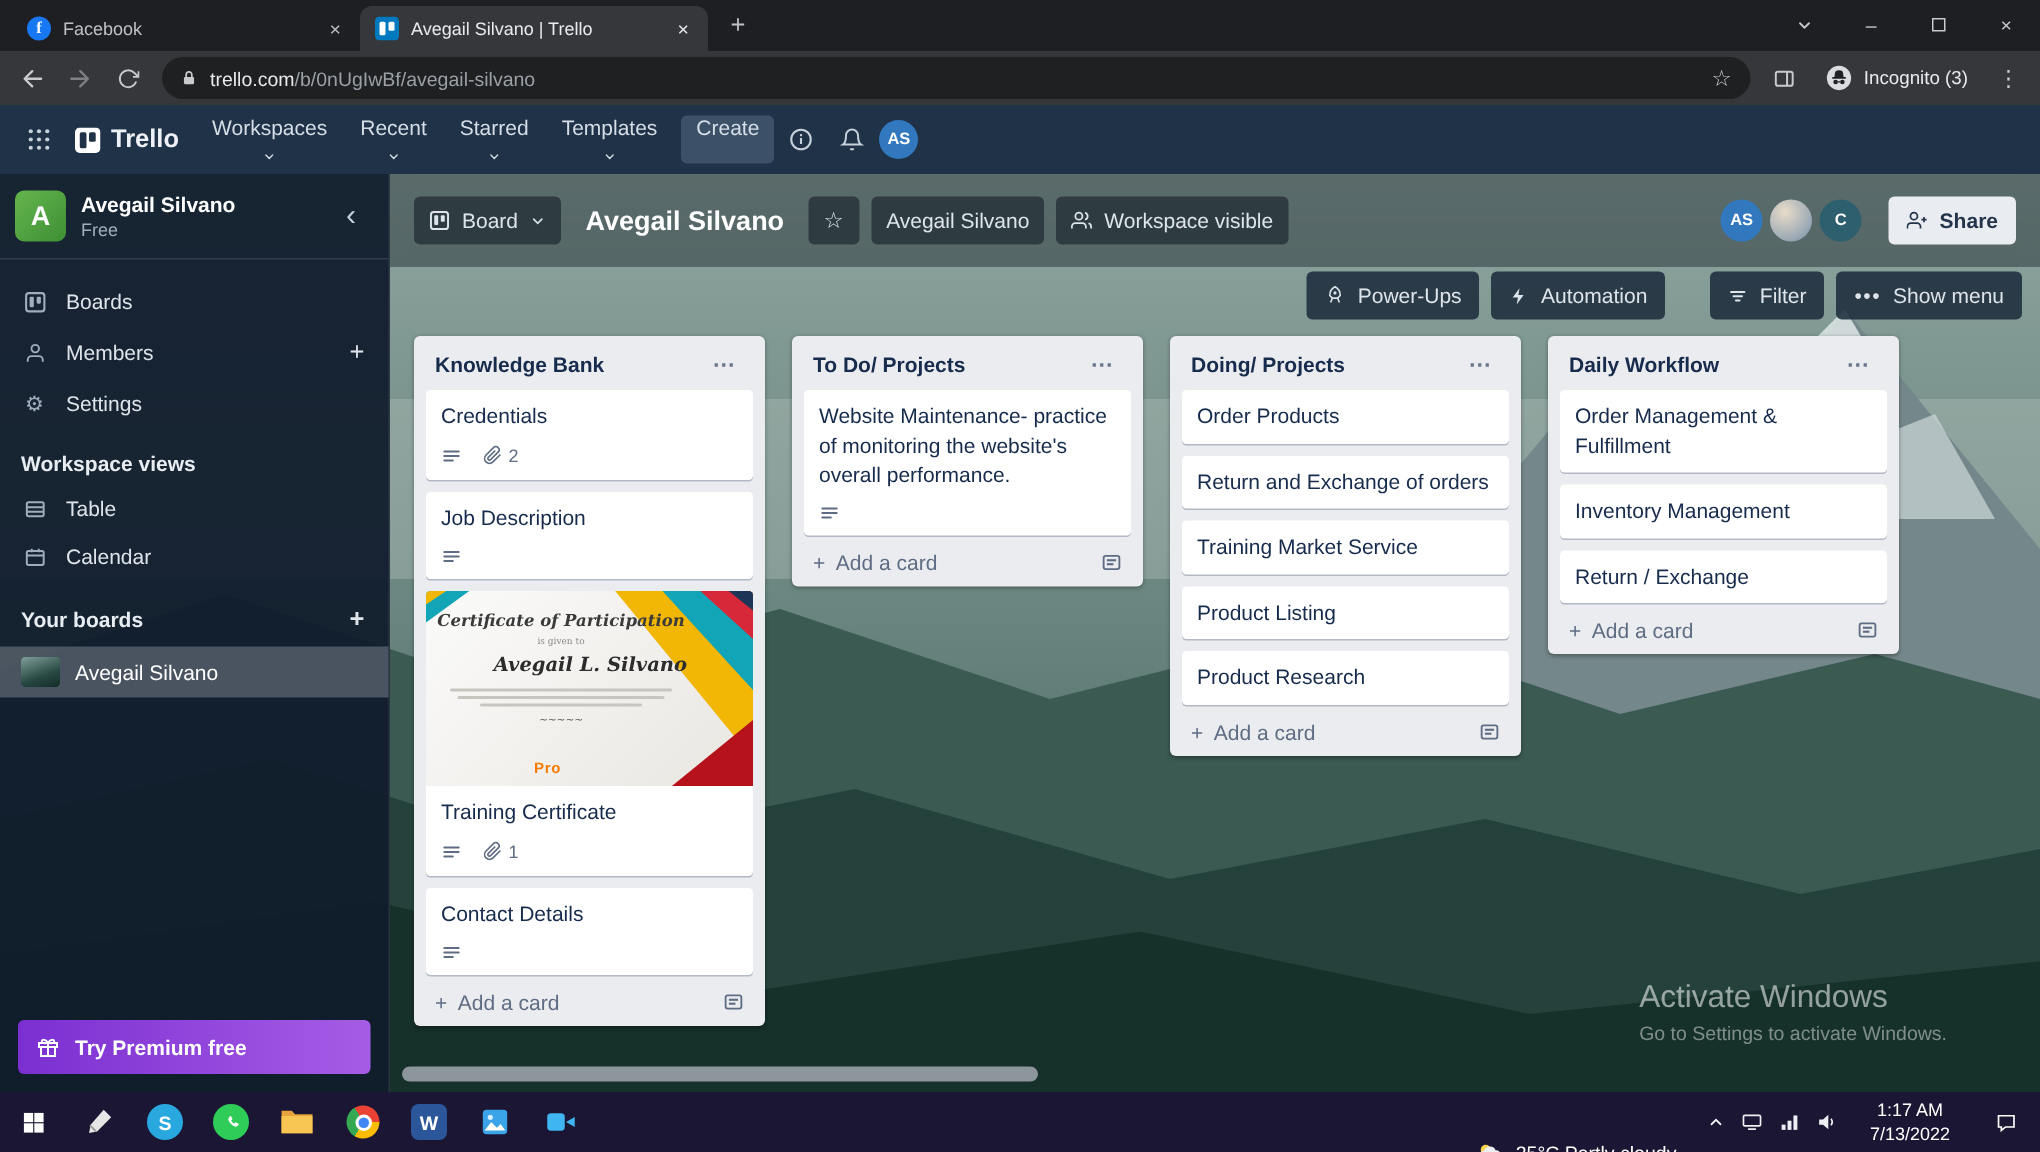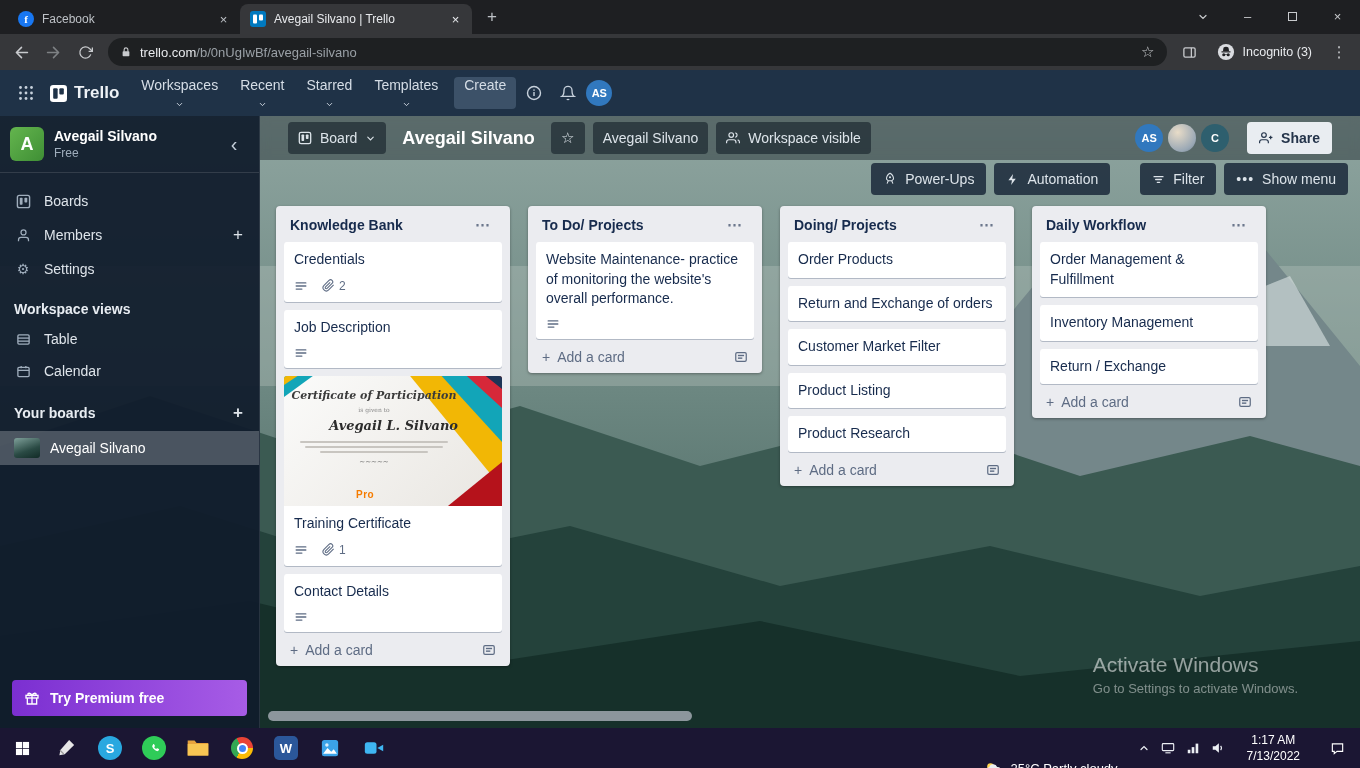--- a/index.html
+++ b/index.html
@@ -59,21 +59,21 @@
 .sitem{display:flex;align-items:center;gap:12px;padding:8px 14px;font-size:14px;color:#dee4ea;}
 .sicon{width:18px;display:flex;justify-content:center;color:#9fadbc;flex:none;}
 .plus{font-size:17px;color:#dee4ea;padding:0 2px;}
 .slabel{display:flex;align-items:center;padding:16px 14px 6px;font-weight:700;font-size:14px;color:#e8edf2;}
 .board-row{display:flex;align-items:center;gap:10px;padding:7px 14px;background:rgba(255,255,255,0.24);font-size:14px;color:#fff;margin-top:2px;}
 .bthumb{width:26px;height:20px;border-radius:3px;background:linear-gradient(160deg,#7fa09a,#2a4a44 60%,#122b27);flex:none;}
 .premium{margin:12px;margin-top:auto;height:36px;border-radius:4px;background:linear-gradient(90deg,#7b2fd1,#a75ce6);display:flex;align-items:center;gap:10px;padding:0 12px;color:#fff;font-size:14px;font-weight:700;}
 
 
 .boardcol{position:relative;z-index:1;flex:1;display:flex;flex-direction:column;min-width:0;}
-.bh1{height:44px;background:rgba(4,12,22,0.38);backdrop-filter:blur(5px);display:flex;align-items:center;gap:8px;padding:0 28px;flex:none;}
+.bh1{height:62px;background:rgba(4,12,22,0.38);backdrop-filter:blur(5px);display:flex;align-items:center;gap:8px;padding:0 16px;flex:none;}
 .chip{height:32px;display:flex;align-items:center;gap:8px;padding:0 10px;border-radius:4px;background:rgba(12,22,32,0.55);color:#dde4ea;font-size:14px;flex:none;}
 .btitle{font-size:18px;font-weight:700;color:#fff;padding:0 8px;white-space:nowrap;}
 .star-chip{width:34px;justify-content:center;padding:0;font-size:15px;}
 .mavatar{width:28px;height:28px;border-radius:50%;display:flex;align-items:center;justify-content:center;color:#fff;font-size:11px;font-weight:700;flex:none;}
 .mavatar+.mavatar{margin-left:-3px;}
 .m1{background:#3178be;}
 .m2{background:radial-gradient(circle at 35% 30%,#e8dcc8,#9aa8b5 70%,#6d7d8c);}
 .m3{background:#2e5f6e;}
 .share{height:32px;background:#e9edf1;color:#24344a;display:flex;align-items:center;gap:8px;padding:0 12px;border-radius:4px;font-size:14px;font-weight:700;margin-left:10px;flex:none;}
 .bh2{height:38px;display:flex;align-items:center;justify-content:flex-end;gap:8px;padding:0 12px;flex:none;}
@@ -599,21 +599,21 @@
             <span class="grow">Doing/ Projects</span>
             <span class="lmenu">⋯</span>
           </div>
           <div class="card">
               <div>Order Products</div>
             </div>
           <div class="card">
               <div>Return and Exchange of orders</div>
             </div>
           <div class="card">
-              <div>Customer Market Filter</div>
+              <div>Training Market Service</div>
             </div>
           <div class="card">
               <div>Product Listing</div>
             </div>
           <div class="card">
               <div>Product Research</div>
             </div>
           <div class="addrow">
             <span class="addlab grow">
                 <span>+</span>

